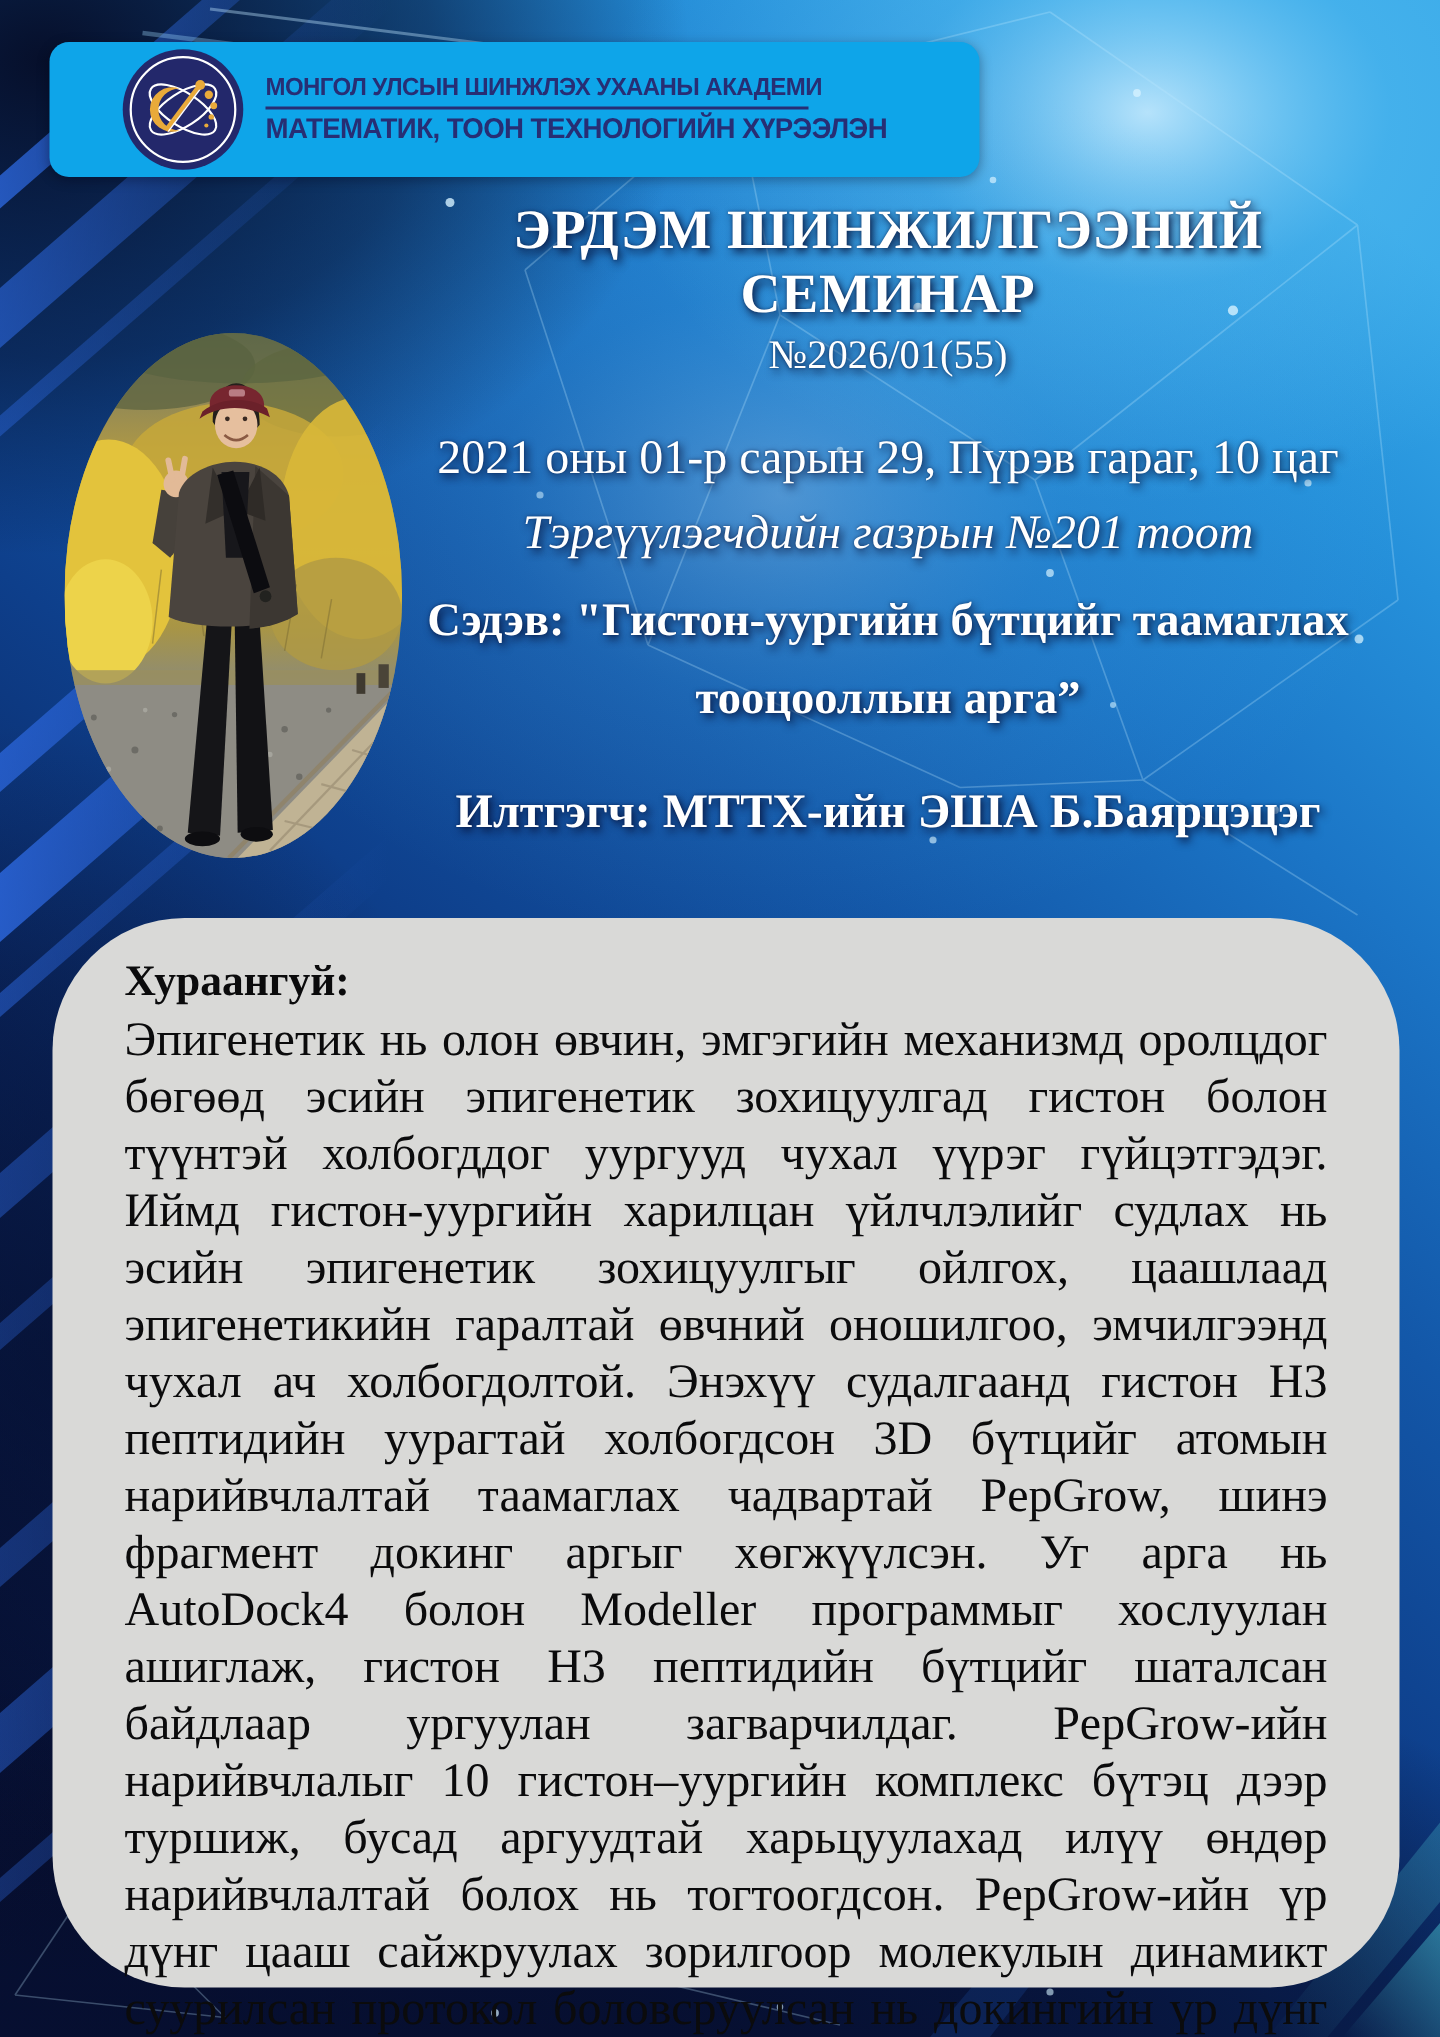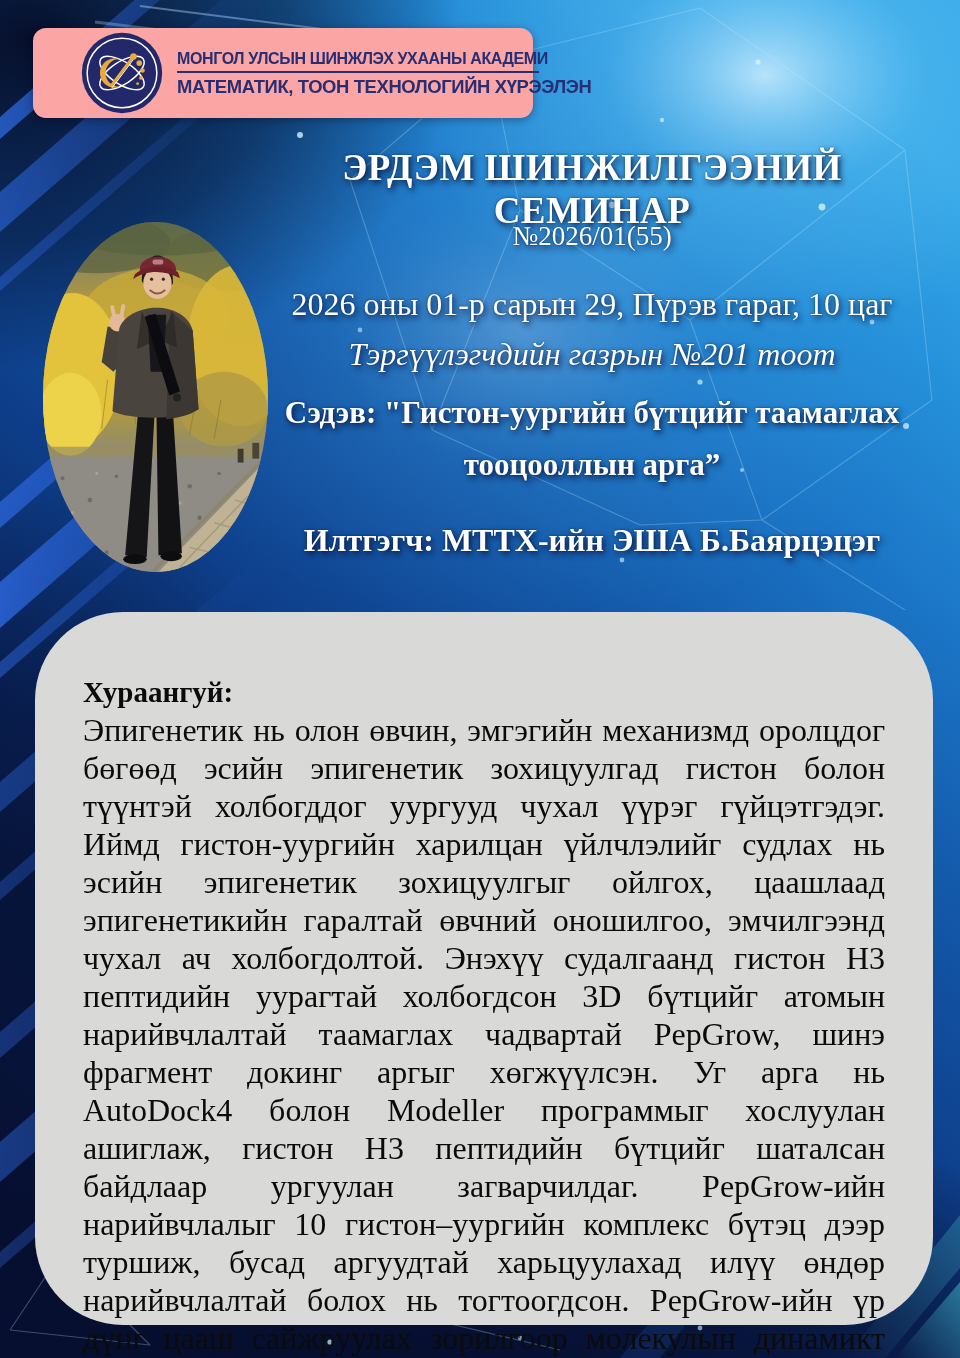--- a/index.html
+++ b/index.html
@@ -3,55 +3,55 @@
 <meta charset="utf-8">
 <style>
   html,body{margin:0;padding:0;background:#050a20;}
   .poster{
     position:relative;width:960px;height:1358px;margin:0 auto;overflow:hidden;
     font-family:"Liberation Serif","DejaVu Serif",serif;
   }
   .bg{position:absolute;inset:0;z-index:0;}
   
   .header-card{
-    position:absolute;left:33px;top:28px;width:500px;height:90px;
-    background:#fca5a5;border-radius:13px;z-index:5;
+    position:absolute;left:33px;top:28px;width:620px;height:90px;
+    background:#0ea5e9;border-radius:13px;z-index:5;
     display:flex;align-items:center;
     box-shadow:0 2px 8px rgba(0,0,20,.35);
   }
   .logo-wrap{width:82px;height:82px;margin-left:48px;flex:0 0 auto;}
   .org-text{
     margin-left:14px;flex:1;padding-right:10px;
     font-family:"Liberation Sans","DejaVu Sans",sans-serif;
     color:#272e74;font-weight:bold;text-align:left;
   }
   .org-line1{font-size:16.5px;letter-spacing:-0.4px;white-space:nowrap;transform:scaleX(.97);transform-origin:left;}
   .org-rule{height:2px;background:#272e74;margin:3px 0 3px 0;width:362px;}
   .org-line2{font-size:19px;letter-spacing:-0.4px;white-space:nowrap;transform:scaleX(.97);transform-origin:left;}
   
   .line{position:absolute;left:240px;right:16px;text-align:center;color:#ffffff;z-index:4;
         text-shadow:2px 3px 6px rgba(7,18,58,.9),0 0 2px rgba(7,18,58,.55);}
-  .seminar-title{top:146px;font-size:37px;font-weight:bold;letter-spacing:.5px;}
+  .seminar-title{top:132px;font-size:37px;font-weight:bold;letter-spacing:.5px;}
   .seminar-number{top:221px;font-size:27px;font-weight:normal;}
   .seminar-datetime{top:286px;font-size:32px;font-weight:normal;}
   .seminar-location{top:336px;font-size:32px;font-weight:normal;font-style:italic;}
   .seminar-topic1{top:395px;font-size:31px;font-weight:bold;}
   .seminar-topic2{top:447px;font-size:31px;font-weight:bold;}
   .seminar-speaker{top:522px;font-size:32px;font-weight:bold;}
   
   .photo-oval{
     position:absolute;left:43px;top:222px;width:225px;height:350px;z-index:4;
     border-radius:50%;overflow:hidden;
   }
   .photo-oval svg{display:block;width:100%;height:100%;}
   
   .abstract-card{
     position:absolute;left:35px;top:612px;width:898px;height:713px;z-index:4;
     background:#d9d9d7;border-radius:88px;
-    padding:64px 48px 0 48px;box-sizing:border-box;color:#0b0b0c;
+    padding:26px 48px 0 48px;box-sizing:border-box;color:#0b0b0c;
   }
   .abstract-heading{font-size:29px;font-weight:bold;margin:0 0 2px 0;}
   .abstract-body{
     font-size:32px;line-height:38px;text-align:justify;margin:0;
     word-spacing:1px;
   }
 </style>
 </head>
 <body>
 
@@ -287,21 +287,21 @@
 
         <path d="M99,48 C99,31 135,31 136,48 L136,52 C123,44 110,44 99,53 Z" fill="#77262f"></path>
         <path d="M94,53 C106,43 128,43 138,51 L140,57 C123,48 105,49 92,58 Z" fill="#6b212a"></path>
         <rect x="112" y="38" width="11" height="5" rx="2" fill="#c9939a" opacity=".8"></rect>
       </g>
     </svg>
   </div>
 
   <div class="line seminar-title">ЭРДЭМ ШИНЖИЛГЭЭНИЙ СЕМИНАР</div>
   <div class="line seminar-number">№2026/01(55)</div>
-  <div class="line seminar-datetime">2026 оны 01-р сарын 29, Пүрэв гараг, 10 цаг</div>
+  <div class="line seminar-datetime">2021 оны 01-р сарын 29, Пүрэв гараг, 10 цаг</div>
   <div class="line seminar-location">Тэргүүлэгчдийн газрын №201 тоот</div>
   <div class="line seminar-topic1">Сэдэв: "Гистон-уургийн бүтцийг таамаглах</div>
   <div class="line seminar-topic2">тооцооллын арга”</div>
   <div class="line seminar-speaker">Илтгэгч: МТТХ-ийн ЭША Б.Баярцэцэг</div>
 
   <div class="abstract-card">
     <p class="abstract-heading">Хураангуй:</p>
     <p class="abstract-body">Эпигенетик нь олон өвчин, эмгэгийн механизмд оролцдог бөгөөд эсийн эпигенетик зохицуулгад гистон болон түүнтэй холбогддог уургууд чухал үүрэг гүйцэтгэдэг. Иймд гистон-уургийн харилцан үйлчлэлийг судлах нь эсийн эпигенетик зохицуулгыг ойлгох, цаашлаад эпигенетикийн гаралтай өвчний оношилгоо, эмчилгээнд чухал ач холбогдолтой. Энэхүү судалгаанд гистон H3 пептидийн уурагтай холбогдсон 3D бүтцийг атомын нарийвчлалтай таамаглах чадвартай PepGrow, шинэ фрагмент докинг аргыг хөгжүүлсэн. Уг арга нь AutoDock4 болон Modeller программыг хослуулан ашиглаж, гистон H3 пептидийн бүтцийг шаталсан байдлаар ургуулан загварчилдаг. PepGrow-ийн нарийвчлалыг 10 гистон–уургийн комплекс бүтэц дээр туршиж, бусад аргуудтай харьцуулахад илүү өндөр нарийвчлалтай болох нь тогтоогдсон. PepGrow-ийн үр дүнг цааш сайжруулах зорилгоор молекулын динамикт суурилсан протокол боловсруулсан нь докингийн үр дүнг дунджаар 32% (7.5 Å)-аар сайжруулах чадвартай болох нь тогтоогдсон.</p>
   </div>
 

